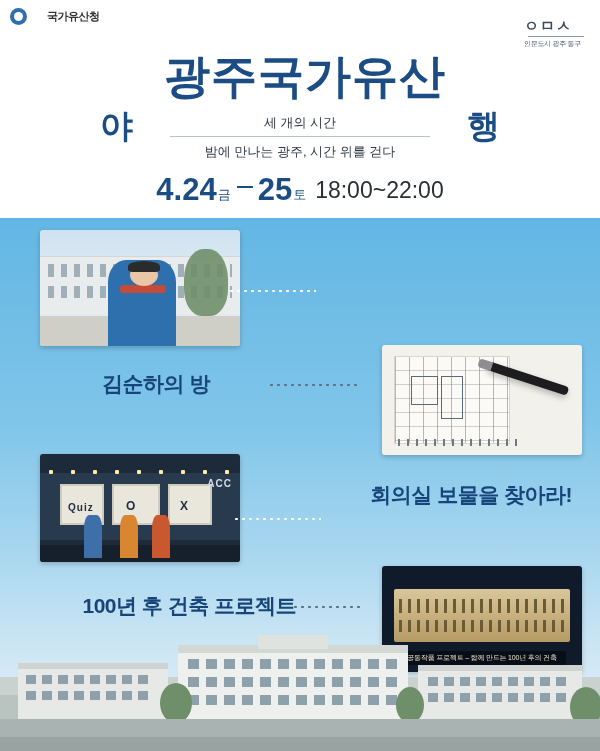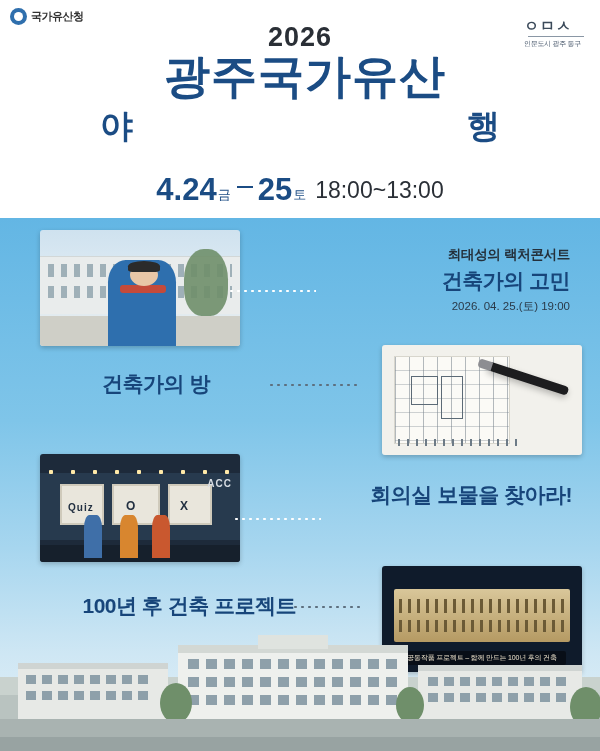--- a/index.html
+++ b/index.html
@@ -20,21 +20,21 @@
     position: absolute;
     top: 0; left: 0;
     width: 600px; height: 218px;
     background: #ffffff;
   }
 
   
   .logo-left {
     position: absolute;
     top: 8px; left: 10px;
-    display: flex; align-items: center; gap: 4px;
+    display: flex; align-items: center; gap: 20px;
   }
   .logo-left .mark {
     width: 17px; height: 17px;
     border-radius: 50%;
     background: #2f6fad;
     position: relative;
     flex: none;
   }
   .logo-left .mark::after {
     content: "";
@@ -319,66 +319,65 @@
       <span class="mark"></span>
       <span class="txt">국가유산청</span>
     </div>
 
     <div class="logo-right">
       <div class="glyphs">ㅇㅁㅅ</div>
       <div class="bar"></div>
       <div class="cap">인문도시 광주 동구</div>
     </div>
 
-    <div class="year">2026</div>
     <div class="main-title">광주국가유산</div>
     <div class="side-ya">야</div>
     <div class="side-haeng">행</div>
 
+    <div class="sub-line-wrap">
+      <div class="sub1">세 개의 시간</div>
+      <div class="rule"></div>
+      <div class="sub2">밤에 만나는 광주, 시간 위를 걷다</div>
+    </div>
 
     <div class="date-line">
-      <span class="d-big">4.24</span><span class="d-small">금</span><span class="dash"></span><span class="d-big">25</span><span class="d-small">토</span><span class="time">18:00~13:00</span>
+      <span class="d-big">4.24</span><span class="d-small">금</span><span class="dash"></span><span class="d-big">25</span><span class="d-small">토</span><span class="time">18:00~22:00</span>
     </div>
   </div>
 
   <div class="body-band">
 
     <div class="photo" style="left:40px; top:12px; width:200px; height:116px;">
       <div class="ph-inner">
         <div class="p1-sky"></div>
         <div class="p1-bldg"></div>
         <div class="p1-tree"></div>
         <div class="p1-ground"></div>
         <div class="p1-person"></div>
         <div class="p1-scarf"></div>
         <div class="p1-head"></div>
         <div class="p1-hair"></div>
       </div>
     </div>
     <div class="dots" style="left:228px; top:72px; width:88px;"></div>
-    <div class="txtblock ta-right" style="right:30px; top:28px; width:290px;">
-      <div class="small">최태성의 랙처콘서트</div>
-      <div class="big">건축가의 고민</div>
-      <div class="when">2026. 04. 25.(토) 19:00</div>
-    </div>
 
     <div class="photo" style="right:18px; top:127px; width:200px; height:110px;">
       <div class="ph-inner">
         <div class="p2-bg"></div>
         <div class="p2-plan">
           <div class="p2-room1"></div>
           <div class="p2-room2"></div>
         </div>
         <div class="p2-scale"></div>
         <div class="p2-pen"></div>
       </div>
     </div>
     <div class="dots dark" style="left:268px; top:166px; width:92px;"></div>
     <div class="txtblock ta-left" style="left:36px; top:152px; width:240px;">
-      <div class="big" style="text-align:center;">건축가의 방</div>
+      <div class="big" style="text-align:center;">김순하의 방</div>
     </div>
 
     <div class="photo" style="left:40px; top:236px; width:200px; height:108px;">
       <div class="ph-inner">
         <div class="p3-bg"></div>
         <div class="p3-wall"></div>
         <div class="p3-lights"></div>
         <div class="p3-panelL"></div>
         <div class="p3-panelM"></div>
         <div class="p3-panelR"></div>

